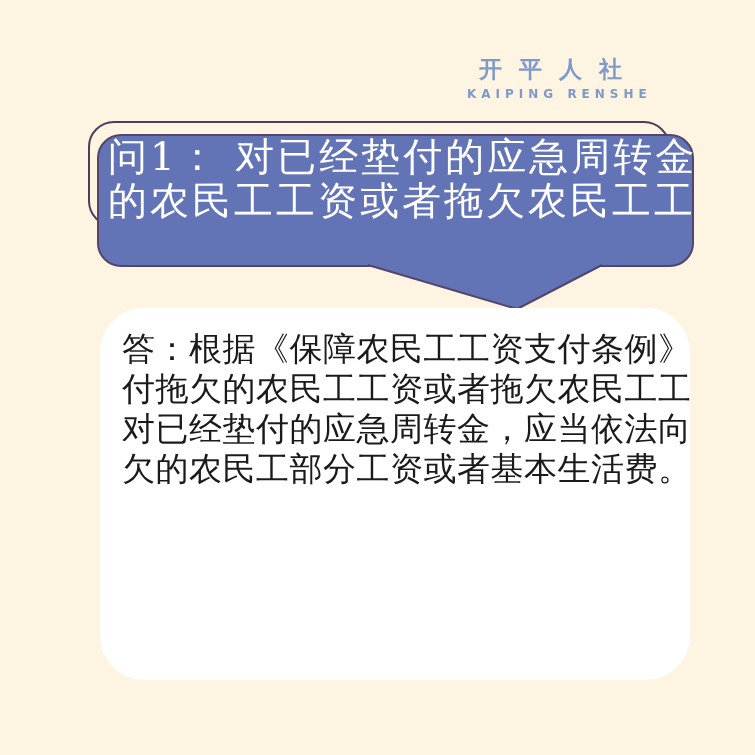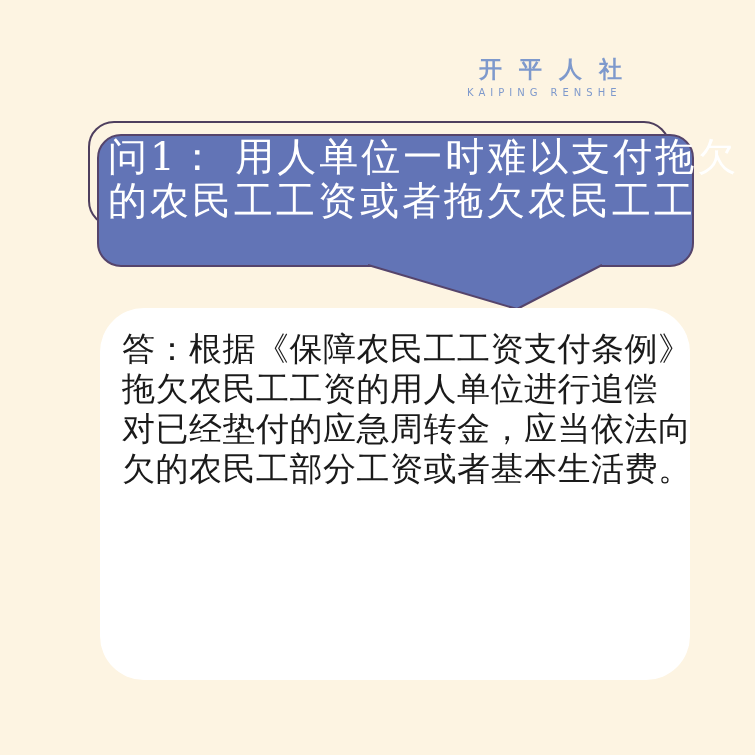--- a/index.html
+++ b/index.html
@@ -24,22 +24,22 @@
   .logo-cn{
     font-size:23px;
     font-weight:bold;
     letter-spacing:17px;
     white-space:nowrap;
     margin-left:17px; 
     font-family:"DejaVu Sans","Liberation Sans",sans-serif;
   }
   .logo-en{
     margin-top:2px;
-    font-size:10px;
-    font-weight:normal;
+    font-size:12px;
+    font-weight:bold;
     letter-spacing:5px;
     white-space:nowrap;
     margin-left:5px;
     font-family:"DejaVu Sans","Liberation Sans",sans-serif;
   }
   
   .q-outline{
     position:absolute;
     left:88px;top:121px;
     width:578px;height:102px;
@@ -97,28 +97,28 @@
 <div class="canvas">
 
   <div class="logo">
     <div class="logo-cn">开平人社</div>
     <div class="logo-en">KAIPING RENSHE</div>
   </div>
 
   <div class="q-outline"></div>
 
   <div class="q-bubble">
-    <div class="q-line">问1： 用人单位一时难以支付拖欠</div>
+    <div class="q-line">问1： 对已经垫付的应急周转金</div>
     <div class="q-line">的农民工工资或者拖欠农民工工</div>
   </div>
 
   <svg class="q-tail" viewBox="0 0 250 50" xmlns="http://www.w3.org/2000/svg">
     <path d="M 8 1 L 157 45 L 242 1" fill="#6274B6" stroke="#55446B" stroke-width="2" stroke-linejoin="round"></path>
   </svg>
 
   <div class="a-box">
     <div class="a-line">答：根据《保障农民工工资支付条例》</div>
-    <div class="a-line">拖欠农民工工资的用人单位进行追偿</div>
+    <div class="a-line">付拖欠的农民工工资或者拖欠农民工工</div>
     <div class="a-line">对已经垫付的应急周转金，应当依法向</div>
     <div class="a-line">欠的农民工部分工资或者基本生活费。</div>
   </div>
 
 </div>
 
 </body></html>

